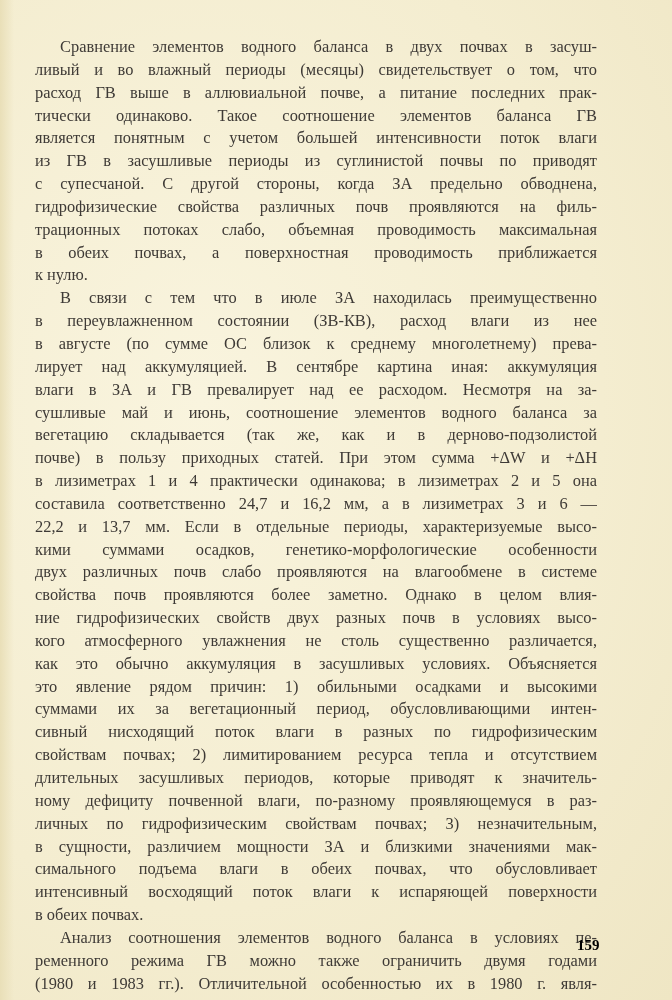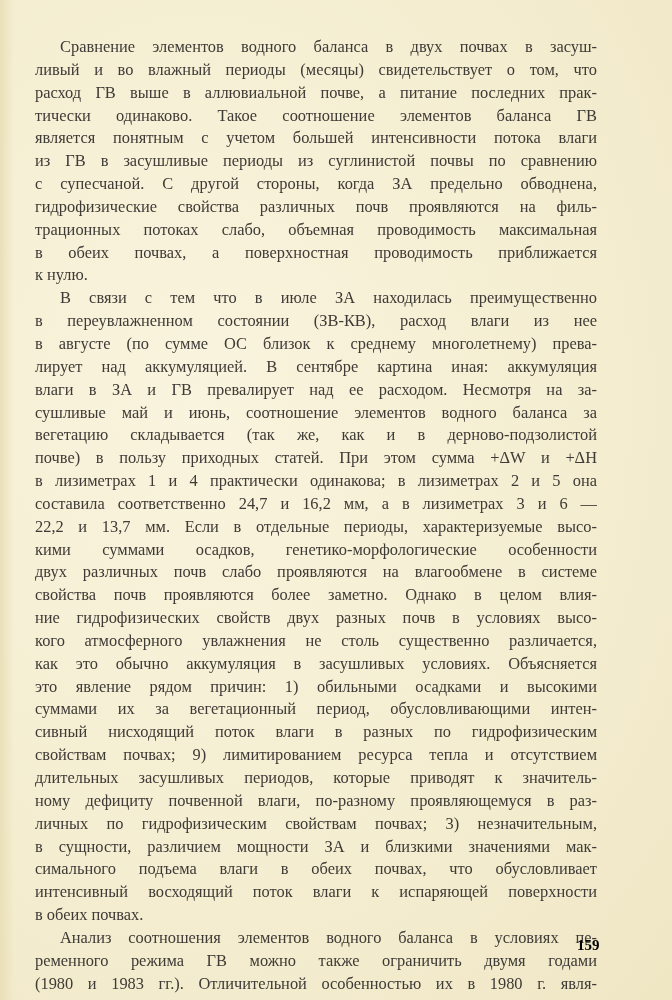--- a/index.html
+++ b/index.html
@@ -38,22 +38,22 @@
 </head>
 <body>
 
 <div class="page">
   <div class="spine"></div>
   <div class="text" id="body-text">
       <span class="line indent">Сравнение элементов водного баланса в двух почвах в засуш-</span>
       <span class="line">ливый и во влажный периоды (месяцы) свидетельствует о том, что</span>
       <span class="line">расход ГВ выше в аллювиальной почве, а питание последних прак-</span>
       <span class="line">тически одинаково. Такое соотношение элементов баланса ГВ</span>
-      <span class="line">является понятным с учетом большей интенсивности потока влаги</span>
-      <span class="line">из ГВ в засушливые периоды из суглинистой почвы по сравнению</span>
+      <span class="line">является понятным с учетом большей интенсивности поток влаги</span>
+      <span class="line">из ГВ в засушливые периоды из суглинистой почвы по приводят</span>
       <span class="line">с супесчаной. С другой стороны, когда ЗА предельно обводнена,</span>
       <span class="line">гидрофизические свойства различных почв проявляются на филь-</span>
       <span class="line">трационных потоках слабо, объемная проводимость максимальная</span>
       <span class="line">в обеих почвах, а поверхностная проводимость приближается</span>
       <span class="line last">к нулю.</span>
       <span class="line indent">В связи с тем что в июле ЗА находилась преимущественно</span>
       <span class="line">в переувлажненном состоянии (ЗВ-КВ), расход влаги из нее</span>
       <span class="line">в августе (по сумме ОС близок к среднему многолетнему) прева-</span>
       <span class="line">лирует над аккумуляцией. В сентябре картина иная: аккумуляция</span>
       <span class="line">влаги в ЗА и ГВ превалирует над ее расходом. Несмотря на за-</span>
@@ -65,21 +65,21 @@
       <span class="line">22,2 и 13,7 мм. Если в отдельные периоды, характеризуемые высо-</span>
       <span class="line">кими суммами осадков, генетико-морфологические особенности</span>
       <span class="line">двух различных почв слабо проявляются на влагообмене в системе</span>
       <span class="line">свойства почв проявляются более заметно. Однако в целом влия-</span>
       <span class="line">ние гидрофизических свойств двух разных почв в условиях высо-</span>
       <span class="line">кого атмосферного увлажнения не столь существенно различается,</span>
       <span class="line">как это обычно аккумуляция в засушливых условиях. Объясняется</span>
       <span class="line">это явление рядом причин: 1) обильными осадками и высокими</span>
       <span class="line">суммами их за вегетационный период, обусловливающими интен-</span>
       <span class="line">сивный нисходящий поток влаги в разных по гидрофизическим</span>
-      <span class="line">свойствам почвах; 9) лимитированием ресурса тепла и отсутствием</span>
+      <span class="line">свойствам почвах; 2) лимитированием ресурса тепла и отсутствием</span>
       <span class="line">длительных засушливых периодов, которые приводят к значитель-</span>
       <span class="line">ному дефициту почвенной влаги, по-разному проявляющемуся в раз-</span>
       <span class="line">личных по гидрофизическим свойствам почвах; 3) незначительным,</span>
       <span class="line">в сущности, различием мощности ЗА и близкими значениями мак-</span>
       <span class="line">симального подъема влаги в обеих почвах, что обусловливает</span>
       <span class="line">интенсивный восходящий поток влаги к испаряющей поверхности</span>
       <span class="line last">в обеих почвах.</span>
       <span class="line indent">Анализ соотношения элементов водного баланса в условиях пе-</span>
       <span class="line">ременного режима ГВ можно также ограничить двумя годами</span>
       <span class="line">(1980 и 1983 гг.). Отличительной особенностью их в 1980 г. явля-</span>

